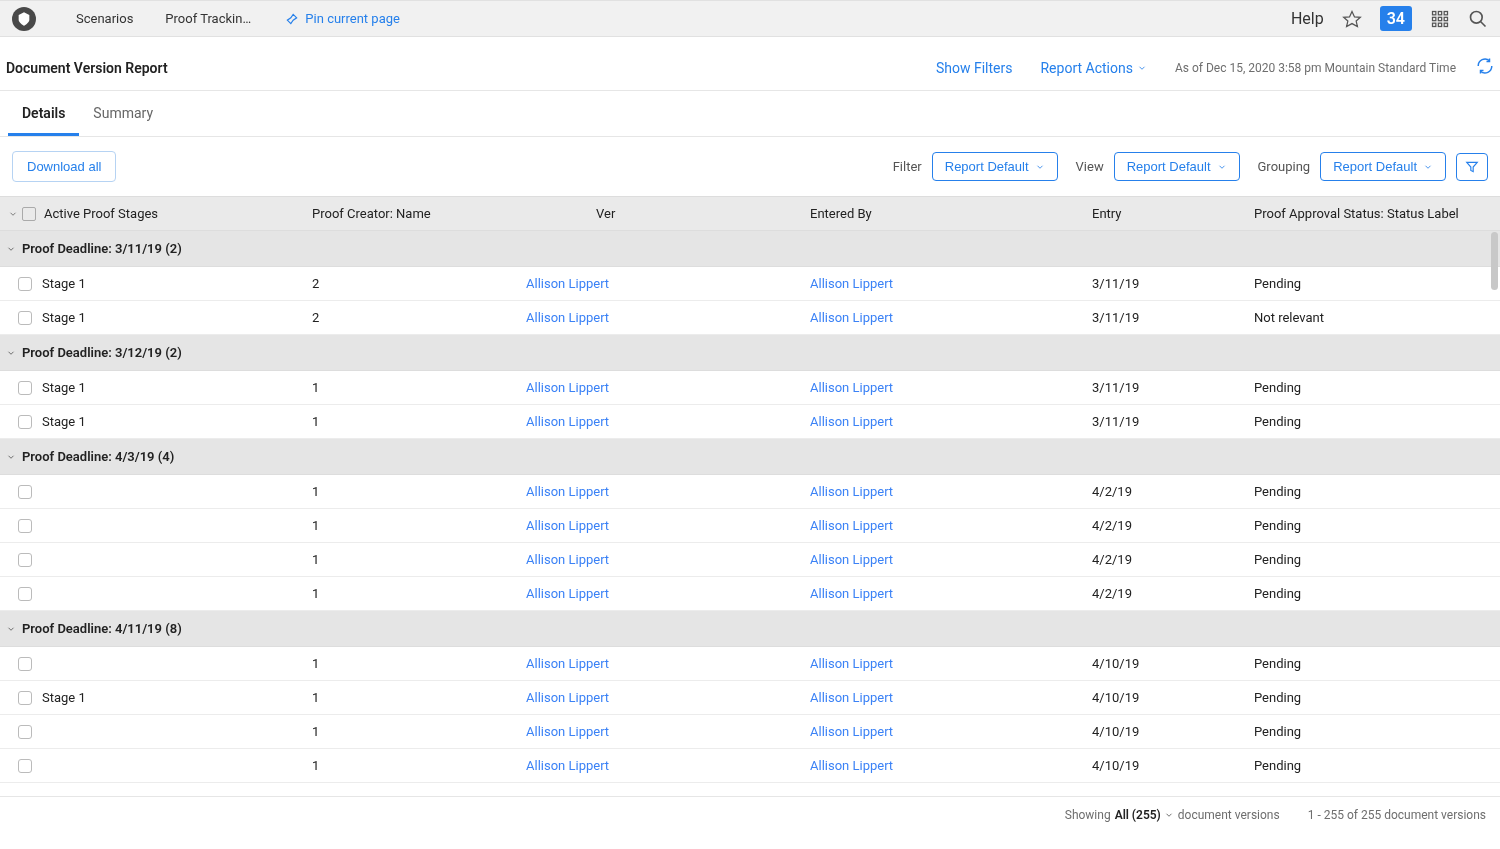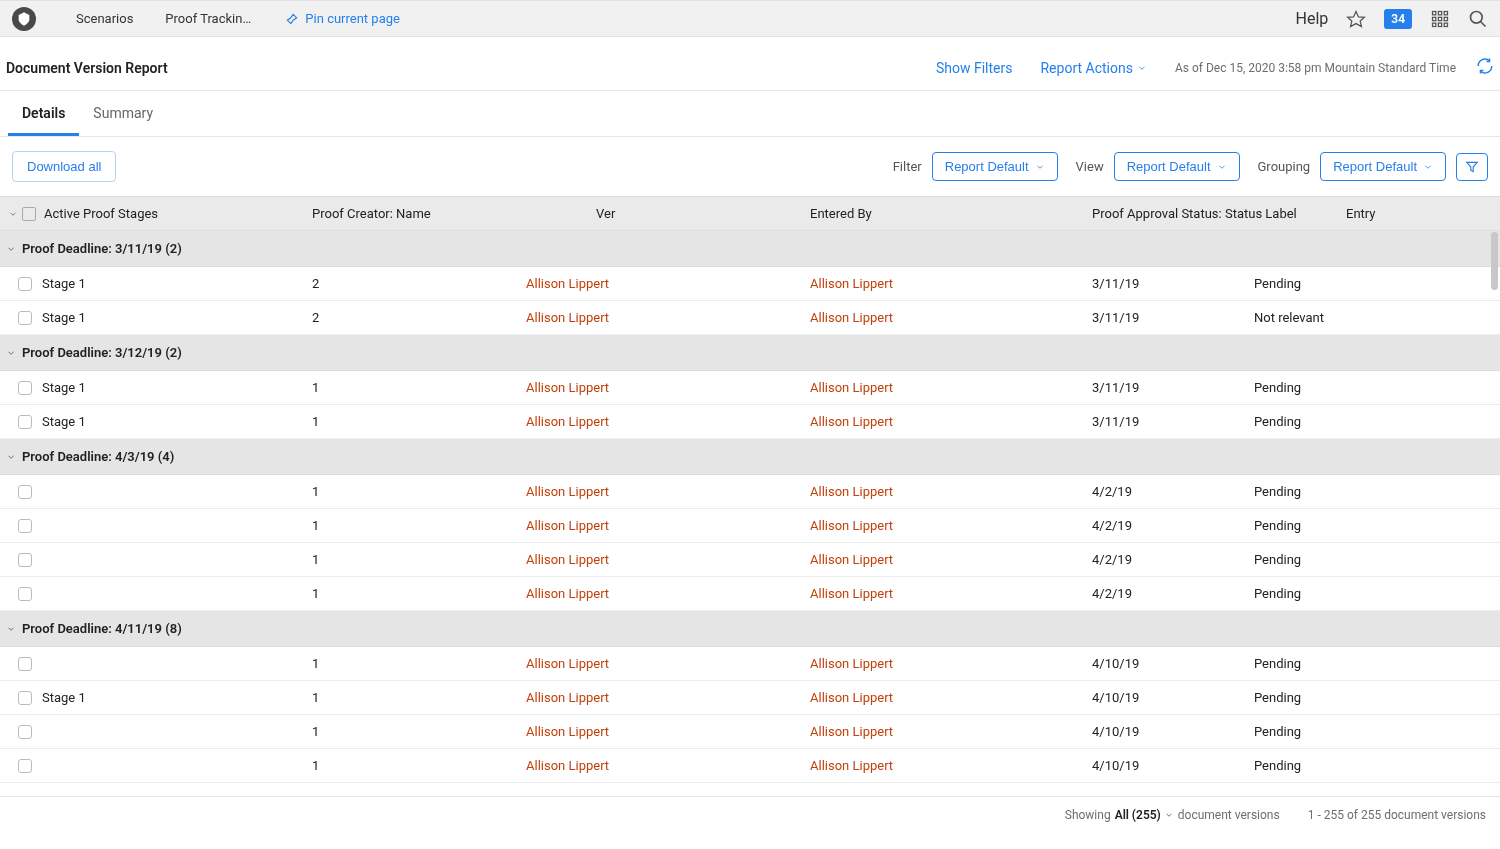--- a/index.html
+++ b/index.html
@@ -11,21 +11,21 @@
 .logo svg { width: 16px; height: 16px; fill: #fff; }
 .bc-item { font-size: 13px; color: #333; padding: 0 16px; cursor: pointer; }
 .bc-item.trunc { max-width: 120px; white-space: nowrap; overflow: hidden; text-overflow: ellipsis; }
 .pin { display: flex; align-items: center; color: #2680eb; font-size: 13px; cursor: pointer; margin-left: 16px; }
 .pin svg { width: 14px; height: 14px; stroke: #2680eb; fill: none; margin-right: 6px; }
 .top-spacer { flex: 1; }
 .top-right { display: flex; align-items: center; gap: 18px; }
 .help-link { font-size: 16px; color: #333; cursor: pointer; }
 .star-ic, .grid-ic, .search-ic { cursor: pointer; display: flex; align-items: center; }
 .star-ic svg, .grid-ic svg, .search-ic svg { width: 20px; height: 20px; stroke: #555; fill: none; }
-.badge { background: #2680eb; color: #fff; font-size: 12px; font-weight: 600; padding: 3px 7px; border-radius: 3px; cursor: pointer; }
+.badge { background: #2680eb; color: #fff; font-size: 16px; font-weight: 600; padding: 3px 7px; border-radius: 3px; cursor: pointer; }
 
 
 .pagehdr { padding: 20px 6px 12px 6px; display: flex; align-items: center; }
 .page-title { font-size: 14px; font-weight: 600; color: #222; }
 .hdr-spacer { flex: 1; }
 .show-filters { color: #2680eb; font-size: 14px; cursor: pointer; margin-right: 28px; }
 .report-actions { color: #2680eb; font-size: 14px; cursor: pointer; display: flex; align-items: center; margin-right: 28px; }
 .report-actions svg { width: 10px; height: 10px; stroke: #2680eb; fill: none; margin-left: 4px; }
 .asof { font-size: 12px; color: #6e6e6e; margin-right: 20px; }
 .refresh-ic { cursor: pointer; }
@@ -64,21 +64,21 @@
 .hdr-chk { width: 14px; height: 14px; border: 1px solid #aaa; border-radius: 2px; margin-right: 8px; cursor: pointer; }
 
 .grp { background: #e5e5e5; padding: 10px 6px; font-size: 13px; font-weight: 600; display: flex; align-items: center; border-bottom: 1px solid #ddd; }
 .grp .caret { width: 12px; margin-right: 4px; display: inline-flex; cursor: pointer; }
 .grp .caret svg { width: 10px; height: 10px; stroke: #555; fill: none; }
 
 .row { display: flex; border-bottom: 1px solid #ececec; background: #fff; }
 .row .td { color: #222; }
 .row .col-stage { padding-left: 18px; }
 .row-chk { width: 14px; height: 14px; border: 1px solid #bbb; border-radius: 3px; margin-right: 10px; cursor: pointer; flex-shrink: 0; }
-.link { color: #c2410c; cursor: pointer; }
+.link { color: #3b82f6; cursor: pointer; }
 
 
 .scroll-hint { position: absolute; top: 0; right: 0; width: 10px; height: 590px; }
 .scroll-thumb { position: absolute; top: 36px; right: 2px; width: 7px; height: 58px; background: #c8c8c8; border-radius: 4px; }
 
 
 .footer { position: absolute; bottom: 17px; left: 0; right: 0; height: 36px; border-top: 1px solid #e6e6e6; display: flex; align-items: center; justify-content: flex-end; padding: 0 14px; font-size: 12px; color: #6e6e6e; background: #fff; }
 .footer .all { color: #222; font-weight: 600; margin: 0 4px; display: inline-flex; align-items: center; cursor: pointer; }
 .footer .all svg { width: 10px; height: 10px; stroke: #555; fill: none; margin-left: 3px; }
 .footer .sep { margin: 0 14px; }
@@ -196,22 +196,22 @@
           <svg viewBox="0 0 24 24" stroke-width="2">
             <polyline points="6,9 12,15 18,9"></polyline>
           </svg>
         </span>
       <span class="hdr-chk"></span>
       <span>Active Proof Stages</span>
     </div>
     <div class="th col-creator">Proof Creator: Name</div>
     <div class="th col-ver">Ver</div>
     <div class="th col-entered">Entered By</div>
+    <div class="th col-entry">Entry</div>
     <div class="th col-status">Proof Approval Status: Status Label</div>
-    <div class="th col-entry">Entry</div>
   </div>
   <div id="tbody">
       <div class="grp">
         <span class="caret">
           <svg viewBox="0 0 24 24" stroke-width="2">
             <polyline points="6,9 12,15 18,9"></polyline>
           </svg>
         </span>
         <span>Proof Deadline: 3/11/19 (2)</span>
       </div>

